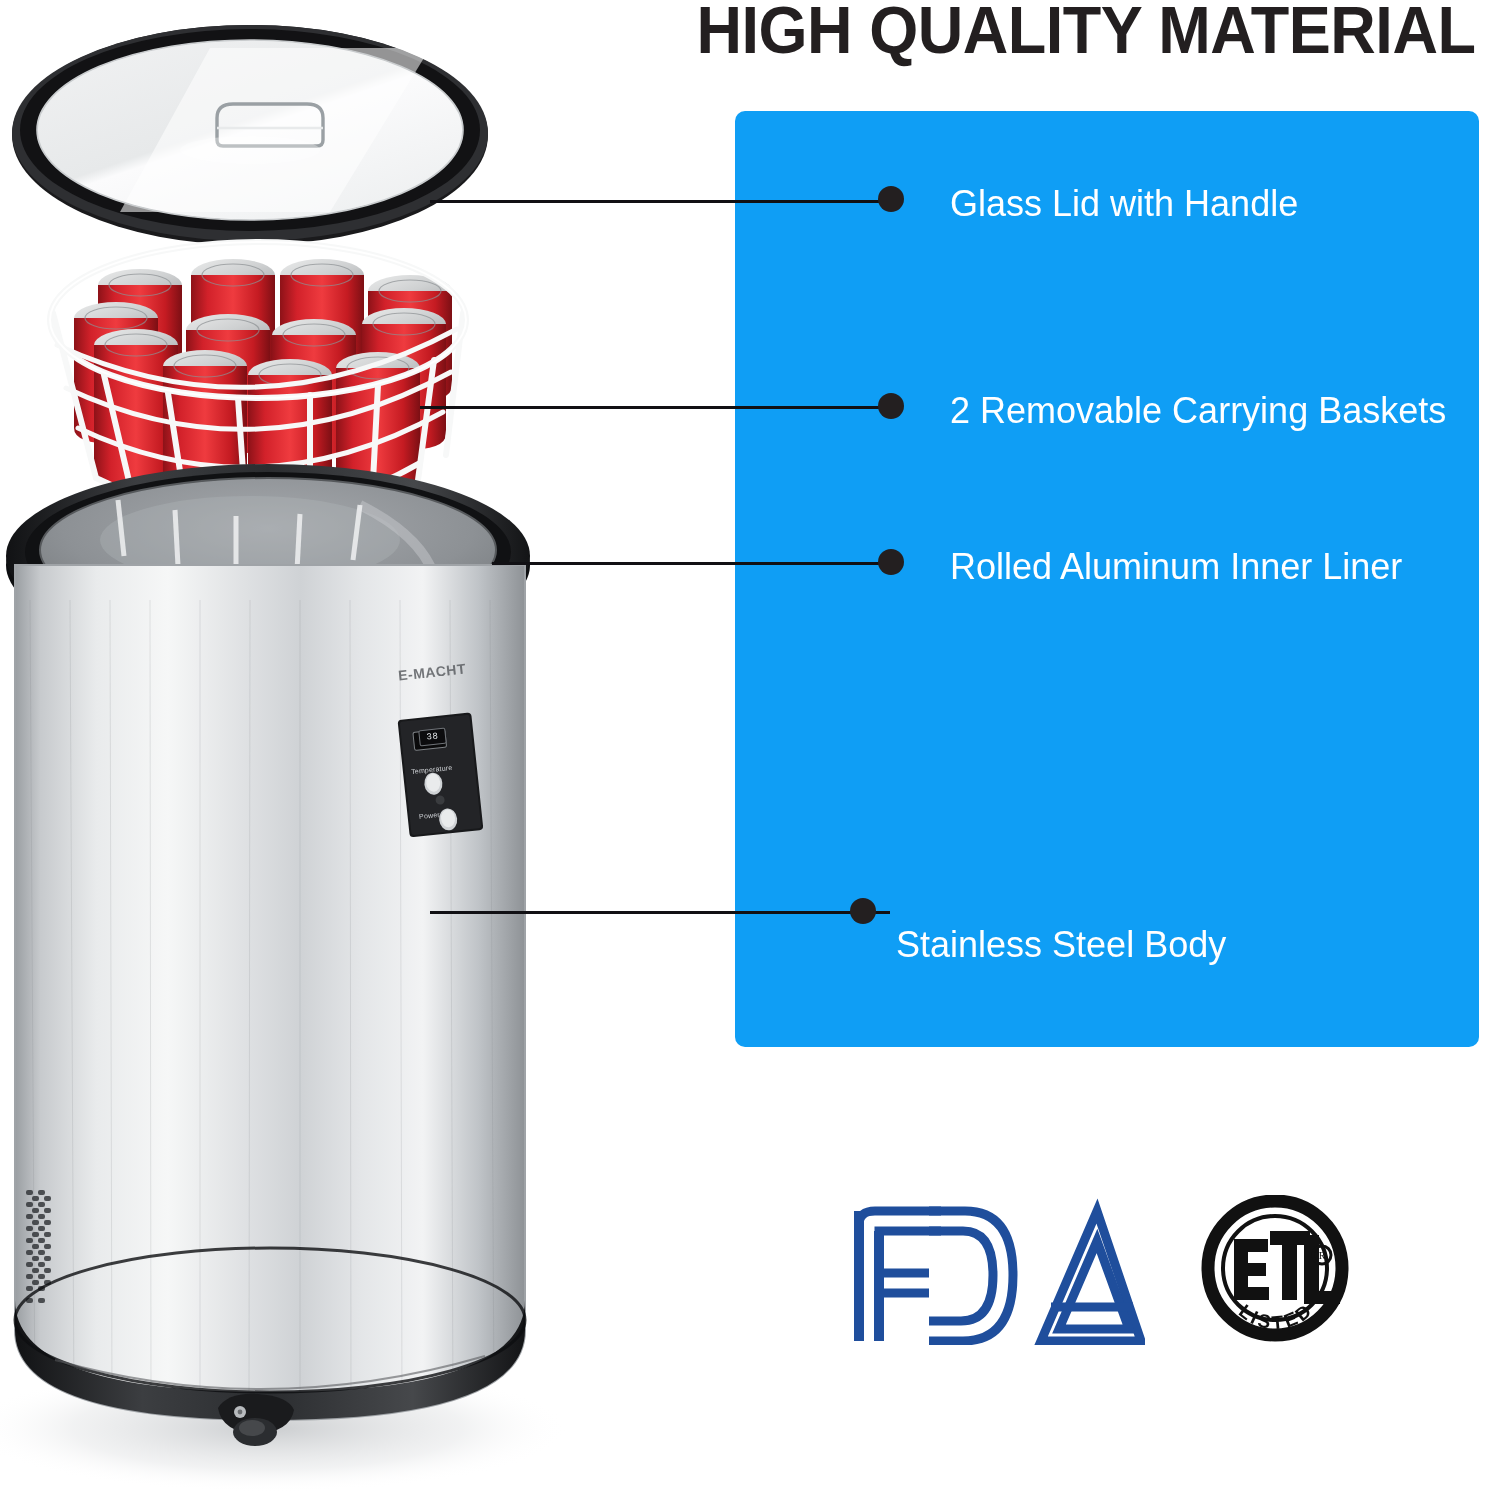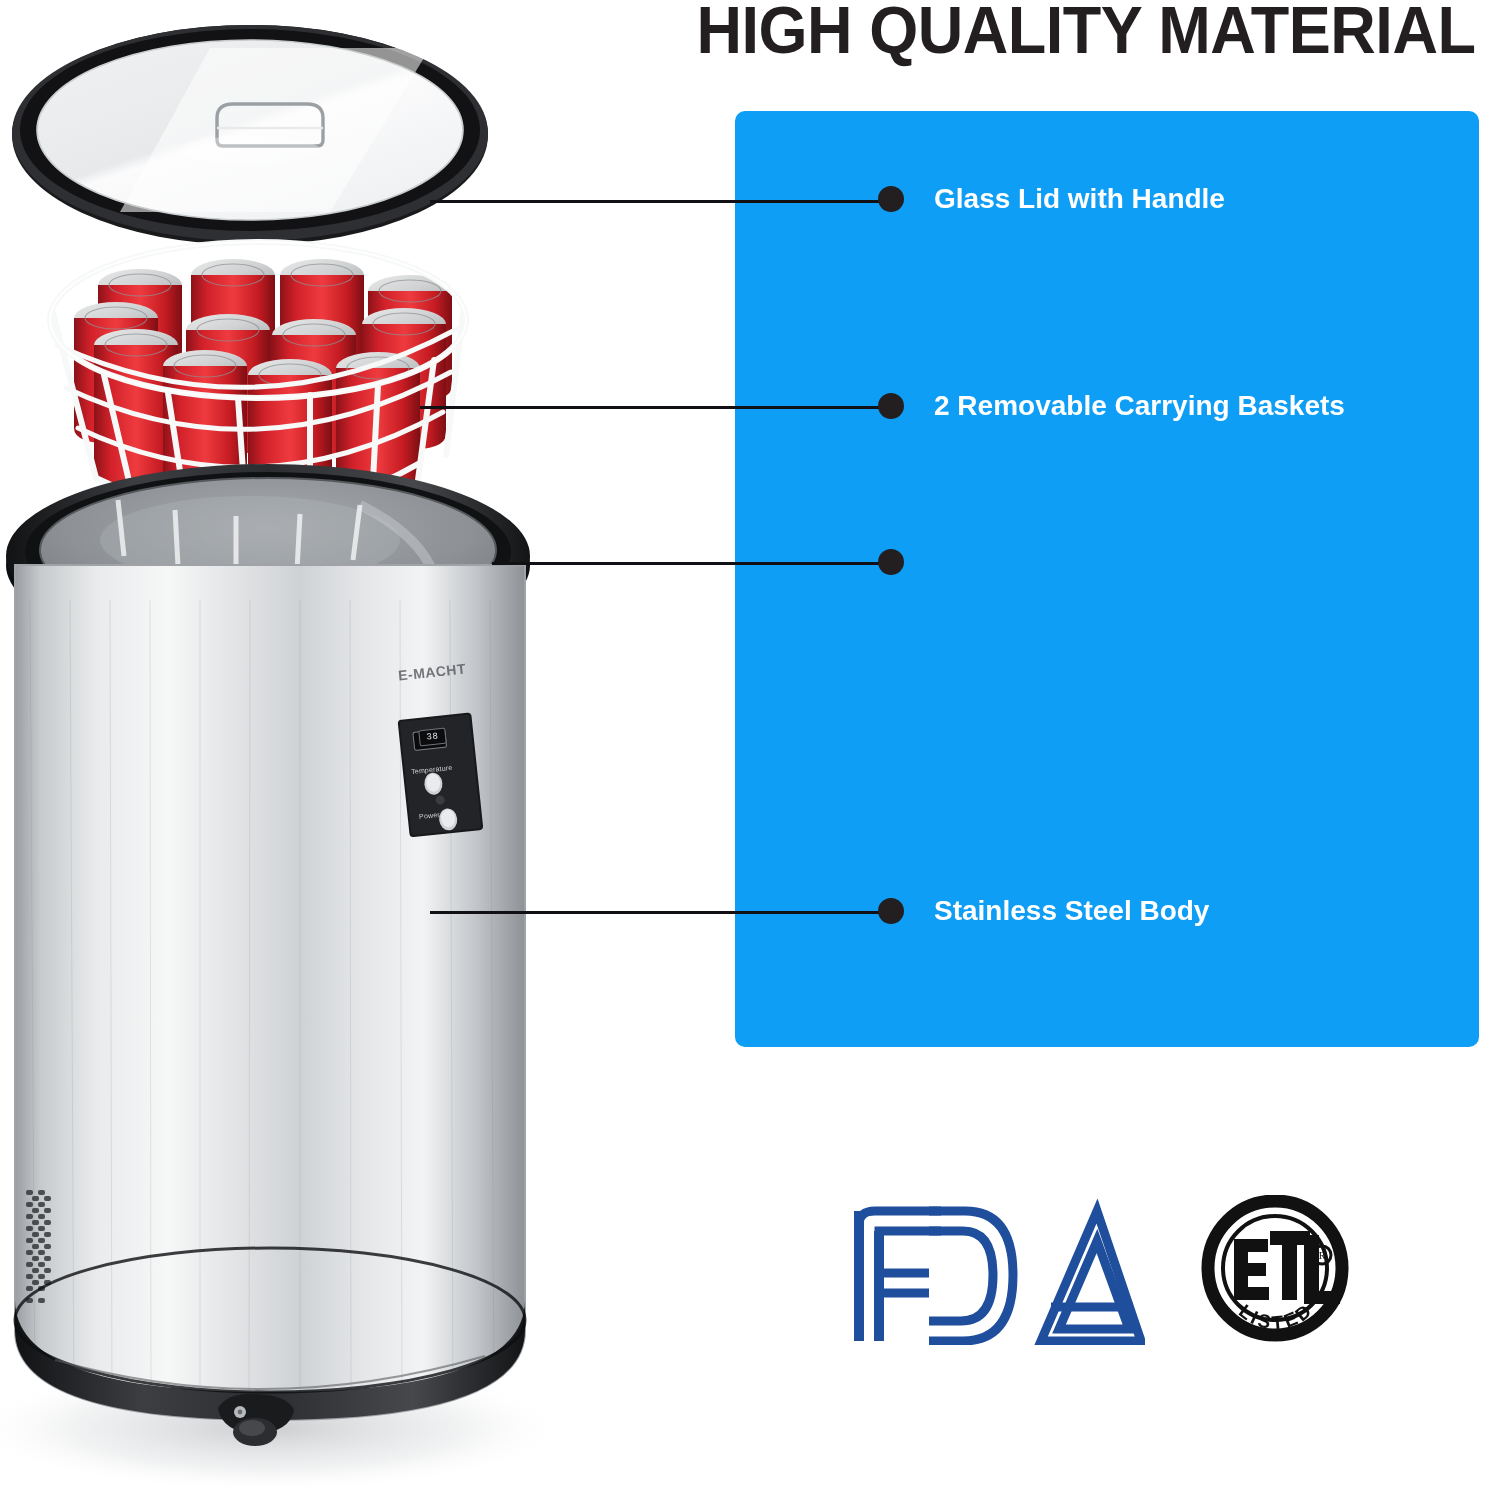--- a/index.html
+++ b/index.html
@@ -49,31 +49,31 @@
   }
   .callout-dot {
     width: 26px; height: 26px;
     border-radius: 50%;
     background: #231f20;
     flex: 0 0 auto;
     margin-top: 3px;
   }
   .callout-label {
     color: #ffffff;
-    font-size: 28px;
+    font-size: 36px;
     line-height: 1.16;
     font-family: "Liberation Sans", sans-serif;
-    font-weight: 700;
-    margin-left: 30px;
+    font-weight: 400;
+    margin-left: 46px;
     max-width: 500px;
   }
   #callout-1 { left: 878px; top: 183px; }
   #callout-2 { left: 878px; top: 390px; text-align: center; }
   #callout-3 { left: 878px; top: 546px; }
-  #callout-4 { left: 878px; top: 895px; }
+  #callout-4 { left: 850px; top: 895px; flex-direction: column; }
 
   
   .leader {
     position: absolute;
     height: 3px;
     background: #111014;
   }
   #leader-1 { left: 430px;  top: 200px; width: 460px; }
   #leader-2 { left: 420px;  top: 406px; width: 470px; }
   #leader-3 { left: 492px;  top: 562px; width: 398px; }
@@ -433,20 +433,21 @@
   <span class="callout-label">Glass Lid with Handle</span>
 </div>
 
 <div class="callout" id="callout-2">
   <span class="callout-dot"></span>
   <span class="callout-label">2 Removable Carrying Baskets</span>
 </div>
 
 <div class="callout" id="callout-3">
   <span class="callout-dot"></span>
+  <span class="callout-label">Rolled Aluminum Inner Liner</span>
 </div>
 
 <div class="callout" id="callout-4">
   <span class="callout-dot"></span>
   <span class="callout-label">Stainless Steel Body</span>
 </div>
 
 <div id="certs">
 
   <svg id="fda-logo" viewBox="0 0 300 150">

